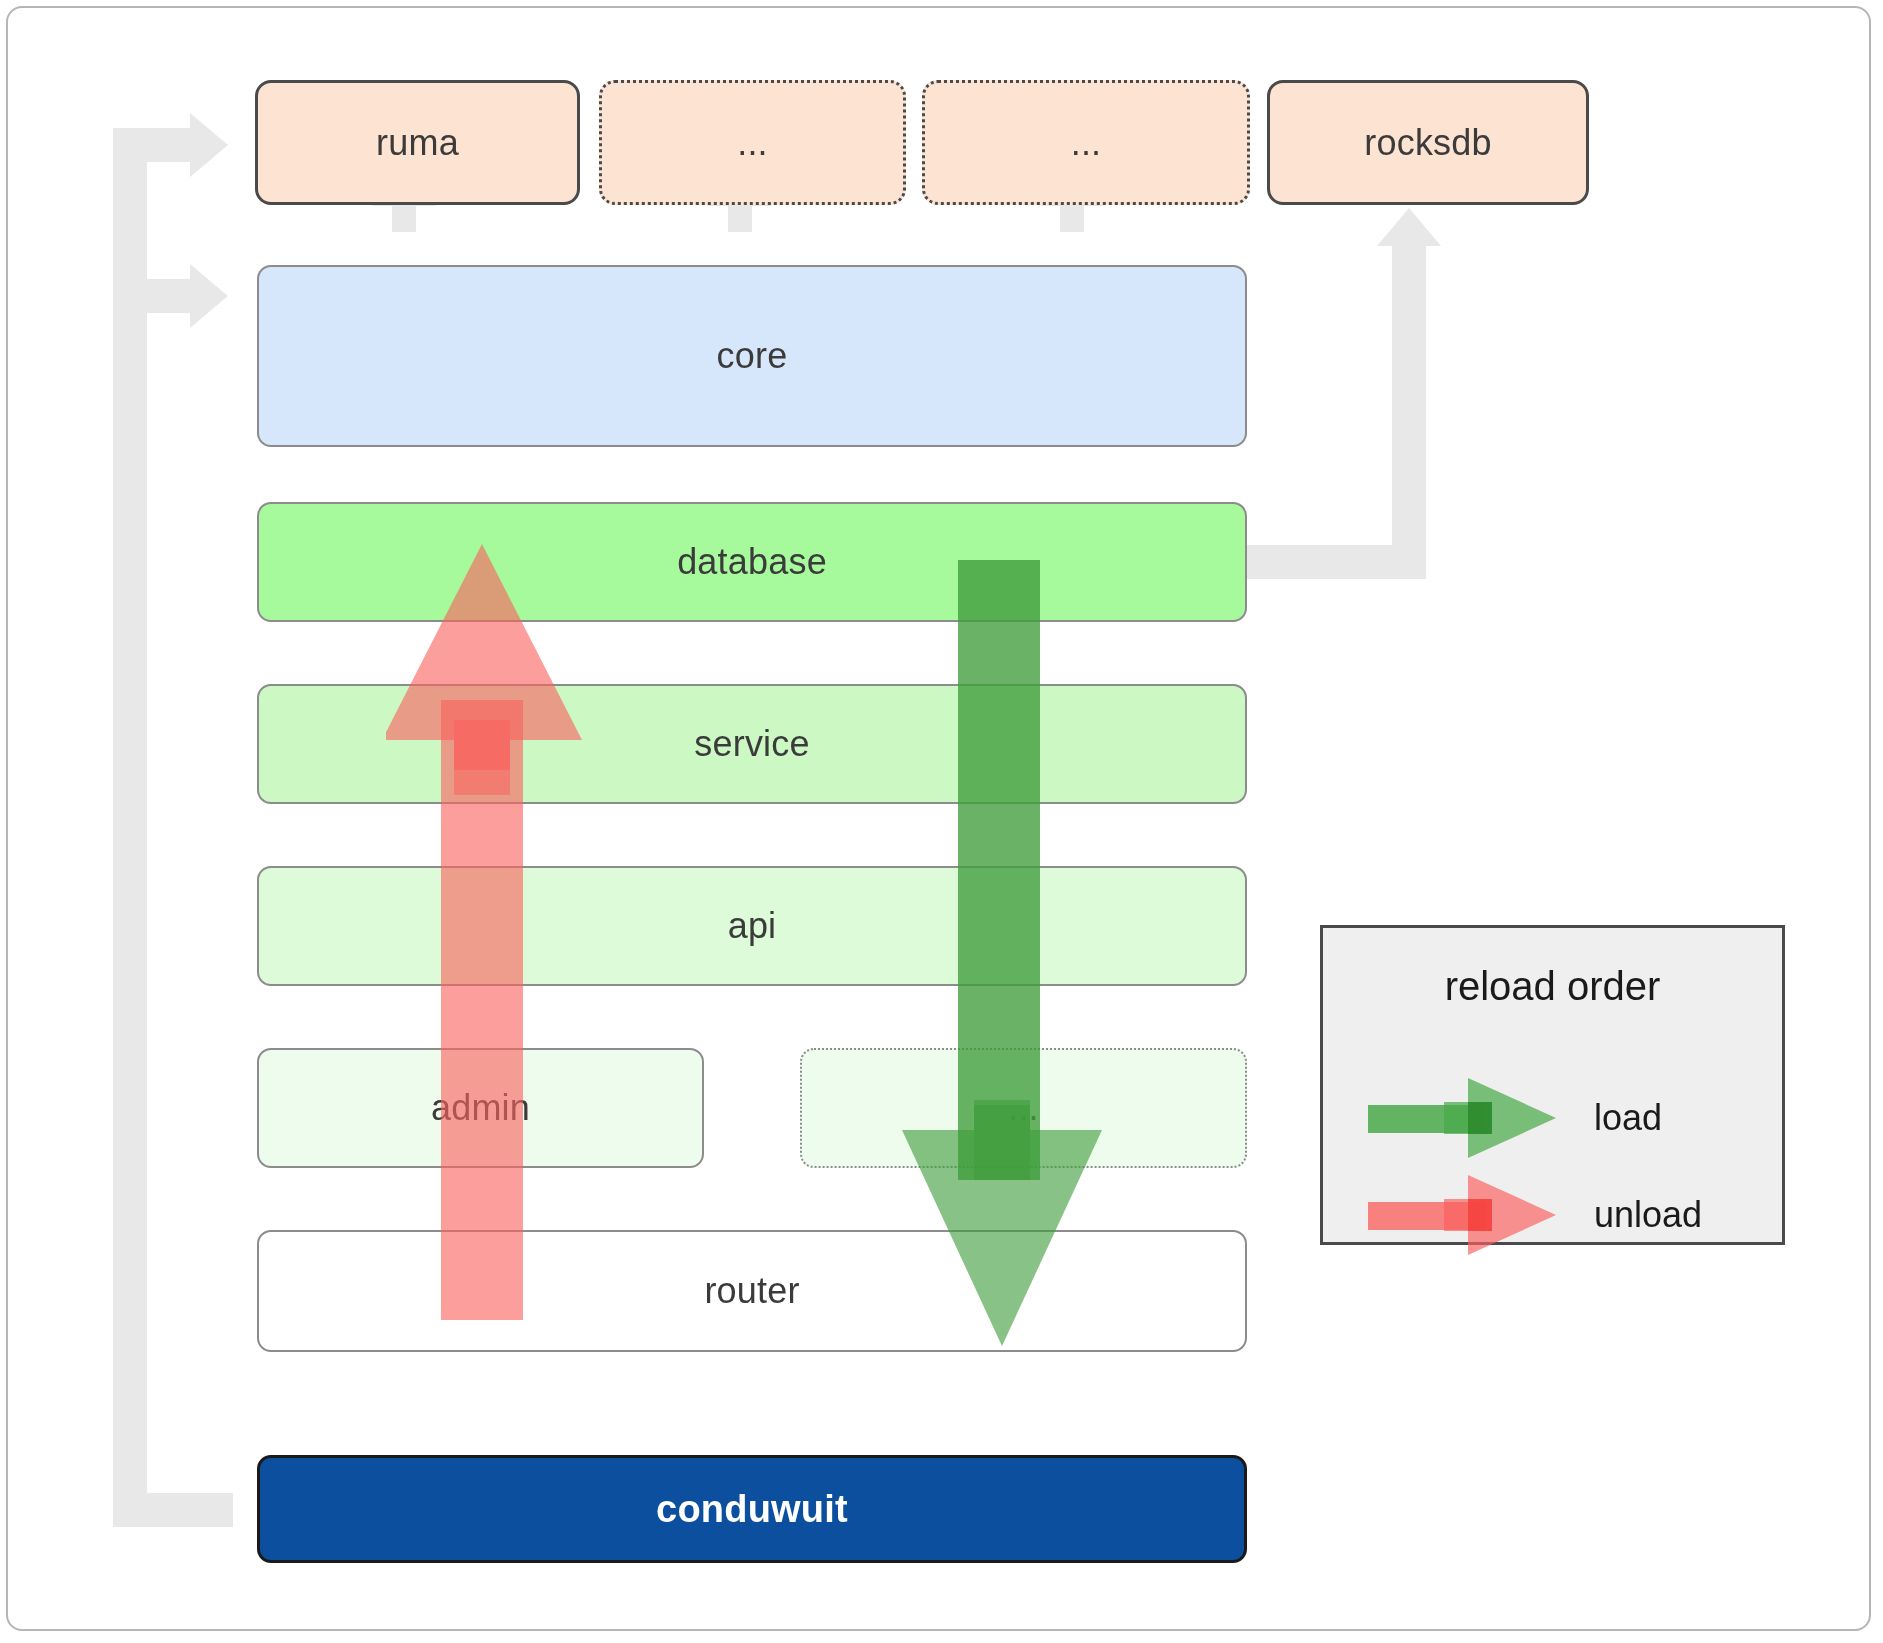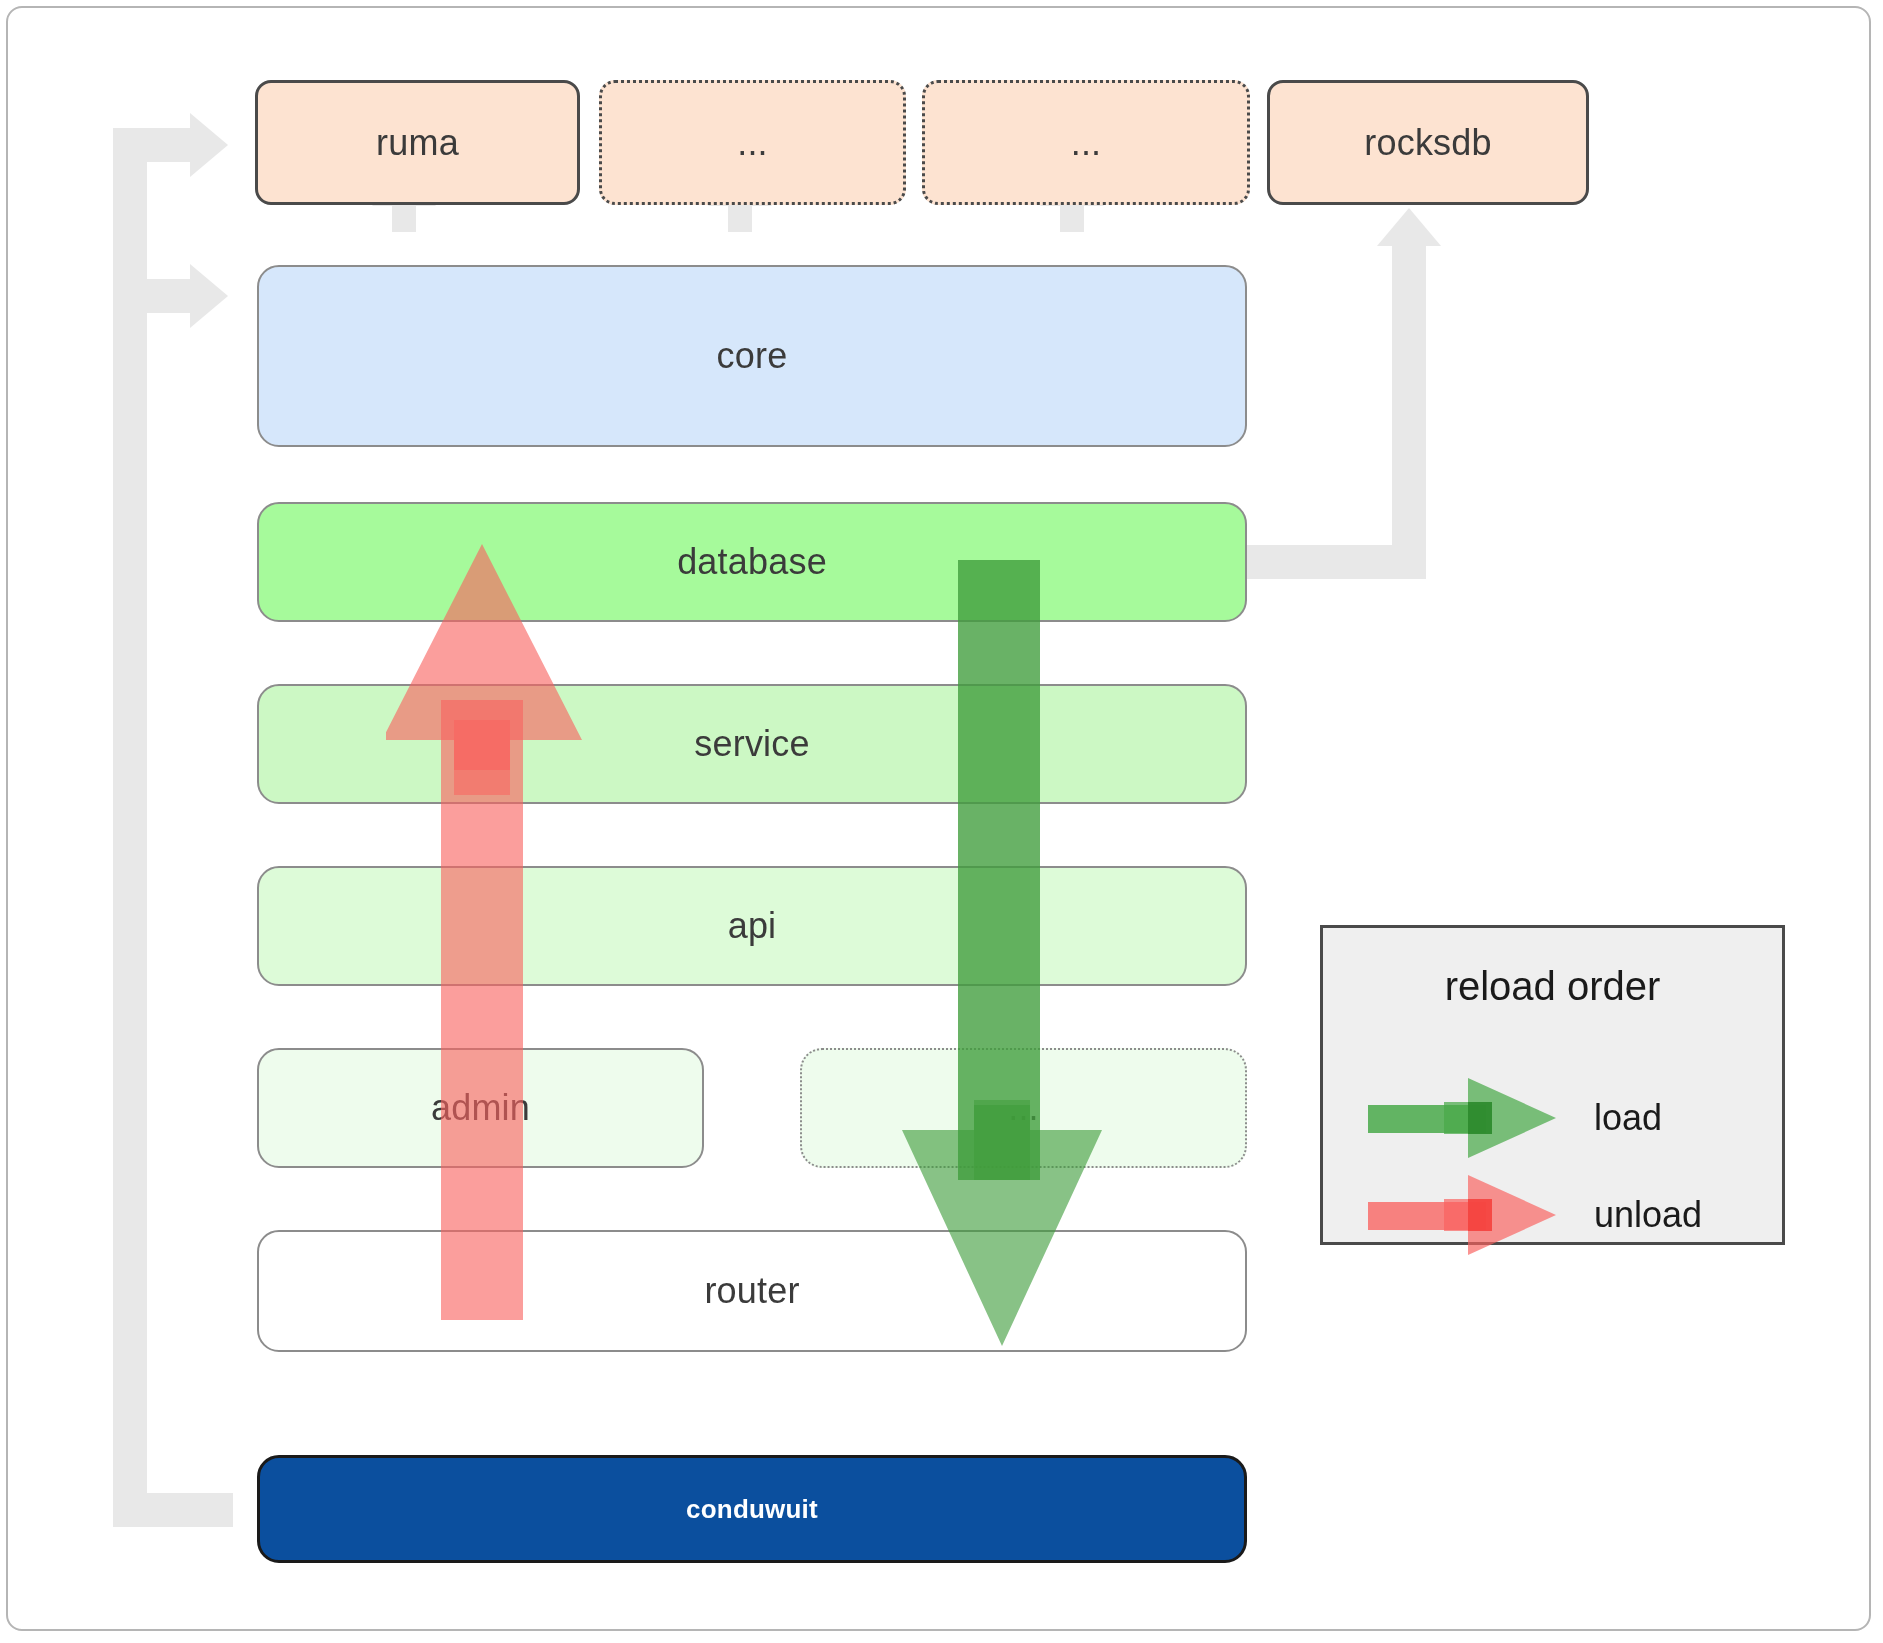--- a/index.html
+++ b/index.html
@@ -44,31 +44,31 @@
   .node.dep {
     background: #fde3d1;
     border: 3px solid #4a4a4a;
     border-radius: 16px;
   }
   .node.dep.dotted {
     border: 3px dotted #4a4a4a;
   }
   .node.layer {
     border: 2px solid #8c8c8c;
-    border-radius: 22px;
+    border-radius: 14px;
   }
   .node.layer.dotted {
     border: 2px dotted #8c8c8c;
   }
   .node.main {
     background: #0b4f9e;
     border: 3px solid #1a1a1a;
-    border-radius: 22px;
+    border-radius: 14px;
     color: #ffffff;
-    font-size: 26px;
+    font-size: 38px;
     font-weight: bold;
   }
 
   .node-label { pointer-events: none; }
 
   
   .conn {
     position: absolute;
     background: #e8e8e8;
     z-index: 2;

